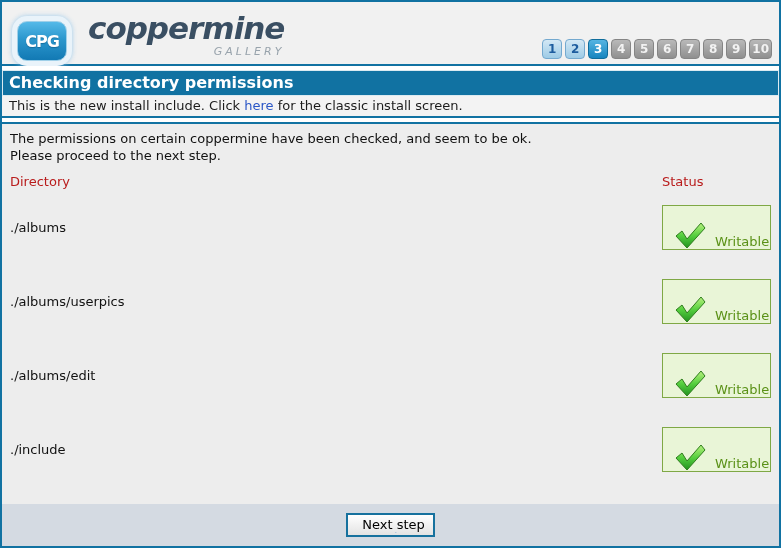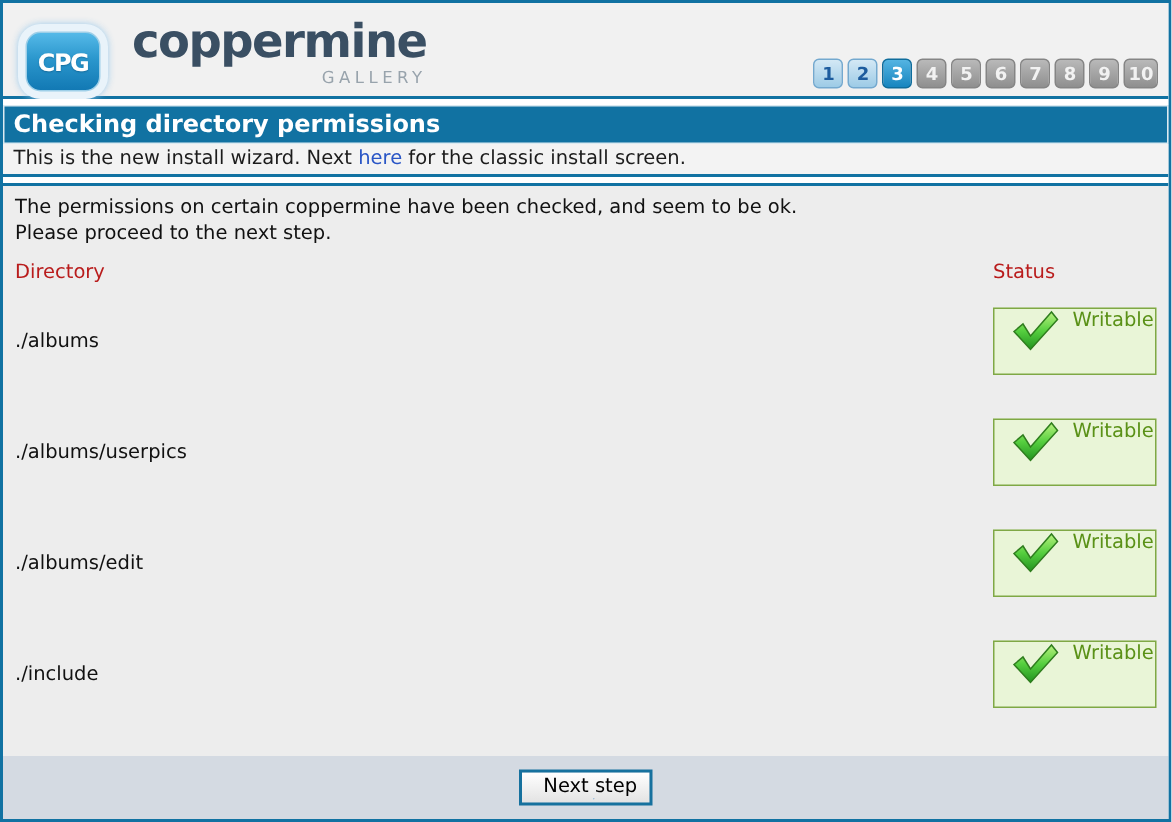--- a/index.html
+++ b/index.html
@@ -30,21 +30,21 @@
     flex: none;
   }
   .logo-inner {
     width: 50px; height: 40px; border-radius: 10px;
     background: linear-gradient(#55b9e8 0%, #2b97cd 45%, #1279b4 100%);
     border: 1px solid #9ecfe8;
     color: #fff; font-weight: bold; font-size: 16px; letter-spacing: -1px;
     display: flex; align-items: center; justify-content: center;
     text-shadow: 0 1px 1px rgba(0,60,100,.4);
   }
-  .brand { margin-left: 16px; margin-top: 4px; }
+  .brand { margin-left: 16px; margin-top: 4px; font-style: italic; }
   .brand-name {
     font-size: 31px; font-weight: bold; color: #3a4f63;
     line-height: 1; letter-spacing: -1px;
   }
   .brand-sub {
     font-size: 11px; color: #98a3ac; letter-spacing: 3px;
     text-align: right; margin-top: 1px;
   }
   .steps {
     margin-left: auto; margin-right: 7px;
@@ -87,21 +87,21 @@
   .col-status { width: 109px; flex: none; }
   .dir-row {
     display: flex; align-items: center;
     height: 45px; margin-bottom: 29px; flex: none;
   }
   .dir-row.first { margin-top: 16px; }
   .dir-label { flex: 1; font-size: 13px; color: #111; }
   .badge {
     width: 109px; height: 45px; flex: none;
     background: #e9f5d7; border: 1px solid #7fa845;
-    display: flex; align-items: flex-start;
+    display: flex; align-items: flex-end;
   }
   .badge svg { margin-left: 11px; flex: none; }
   .badge-label { color: #5a9117; font-size: 13px; margin-left: 9px; }
   
   .footer {
     flex: none; height: 42px; background: #d4dae2;
     display: flex; align-items: center; justify-content: center;
   }
   .next-btn {
     display: flex; align-items: center;
@@ -153,21 +153,21 @@
       <div class="step future">8</div>
       <div class="step future">9</div>
       <div class="step future">10</div>
     </div>
   </div>
 
   <div class="gap"></div>
 
   <div class="title-bar">Checking directory permissions</div>
 
-  <div class="info-bar"><span>This is the new install wizard. Next </span><a>here</a><span> for the classic install screen.</span></div>
+  <div class="info-bar"><span>This is the new install include. Click </span><a>here</a><span> for the classic install screen.</span></div>
 
   <div class="gap"></div>
 
   <div class="content">
     <div class="message">
       <div>The permissions on certain coppermine have been checked, and seem to be ok.</div>
       <div>Please proceed to the next step.</div>
     </div>
 
     <div class="cols-header">

